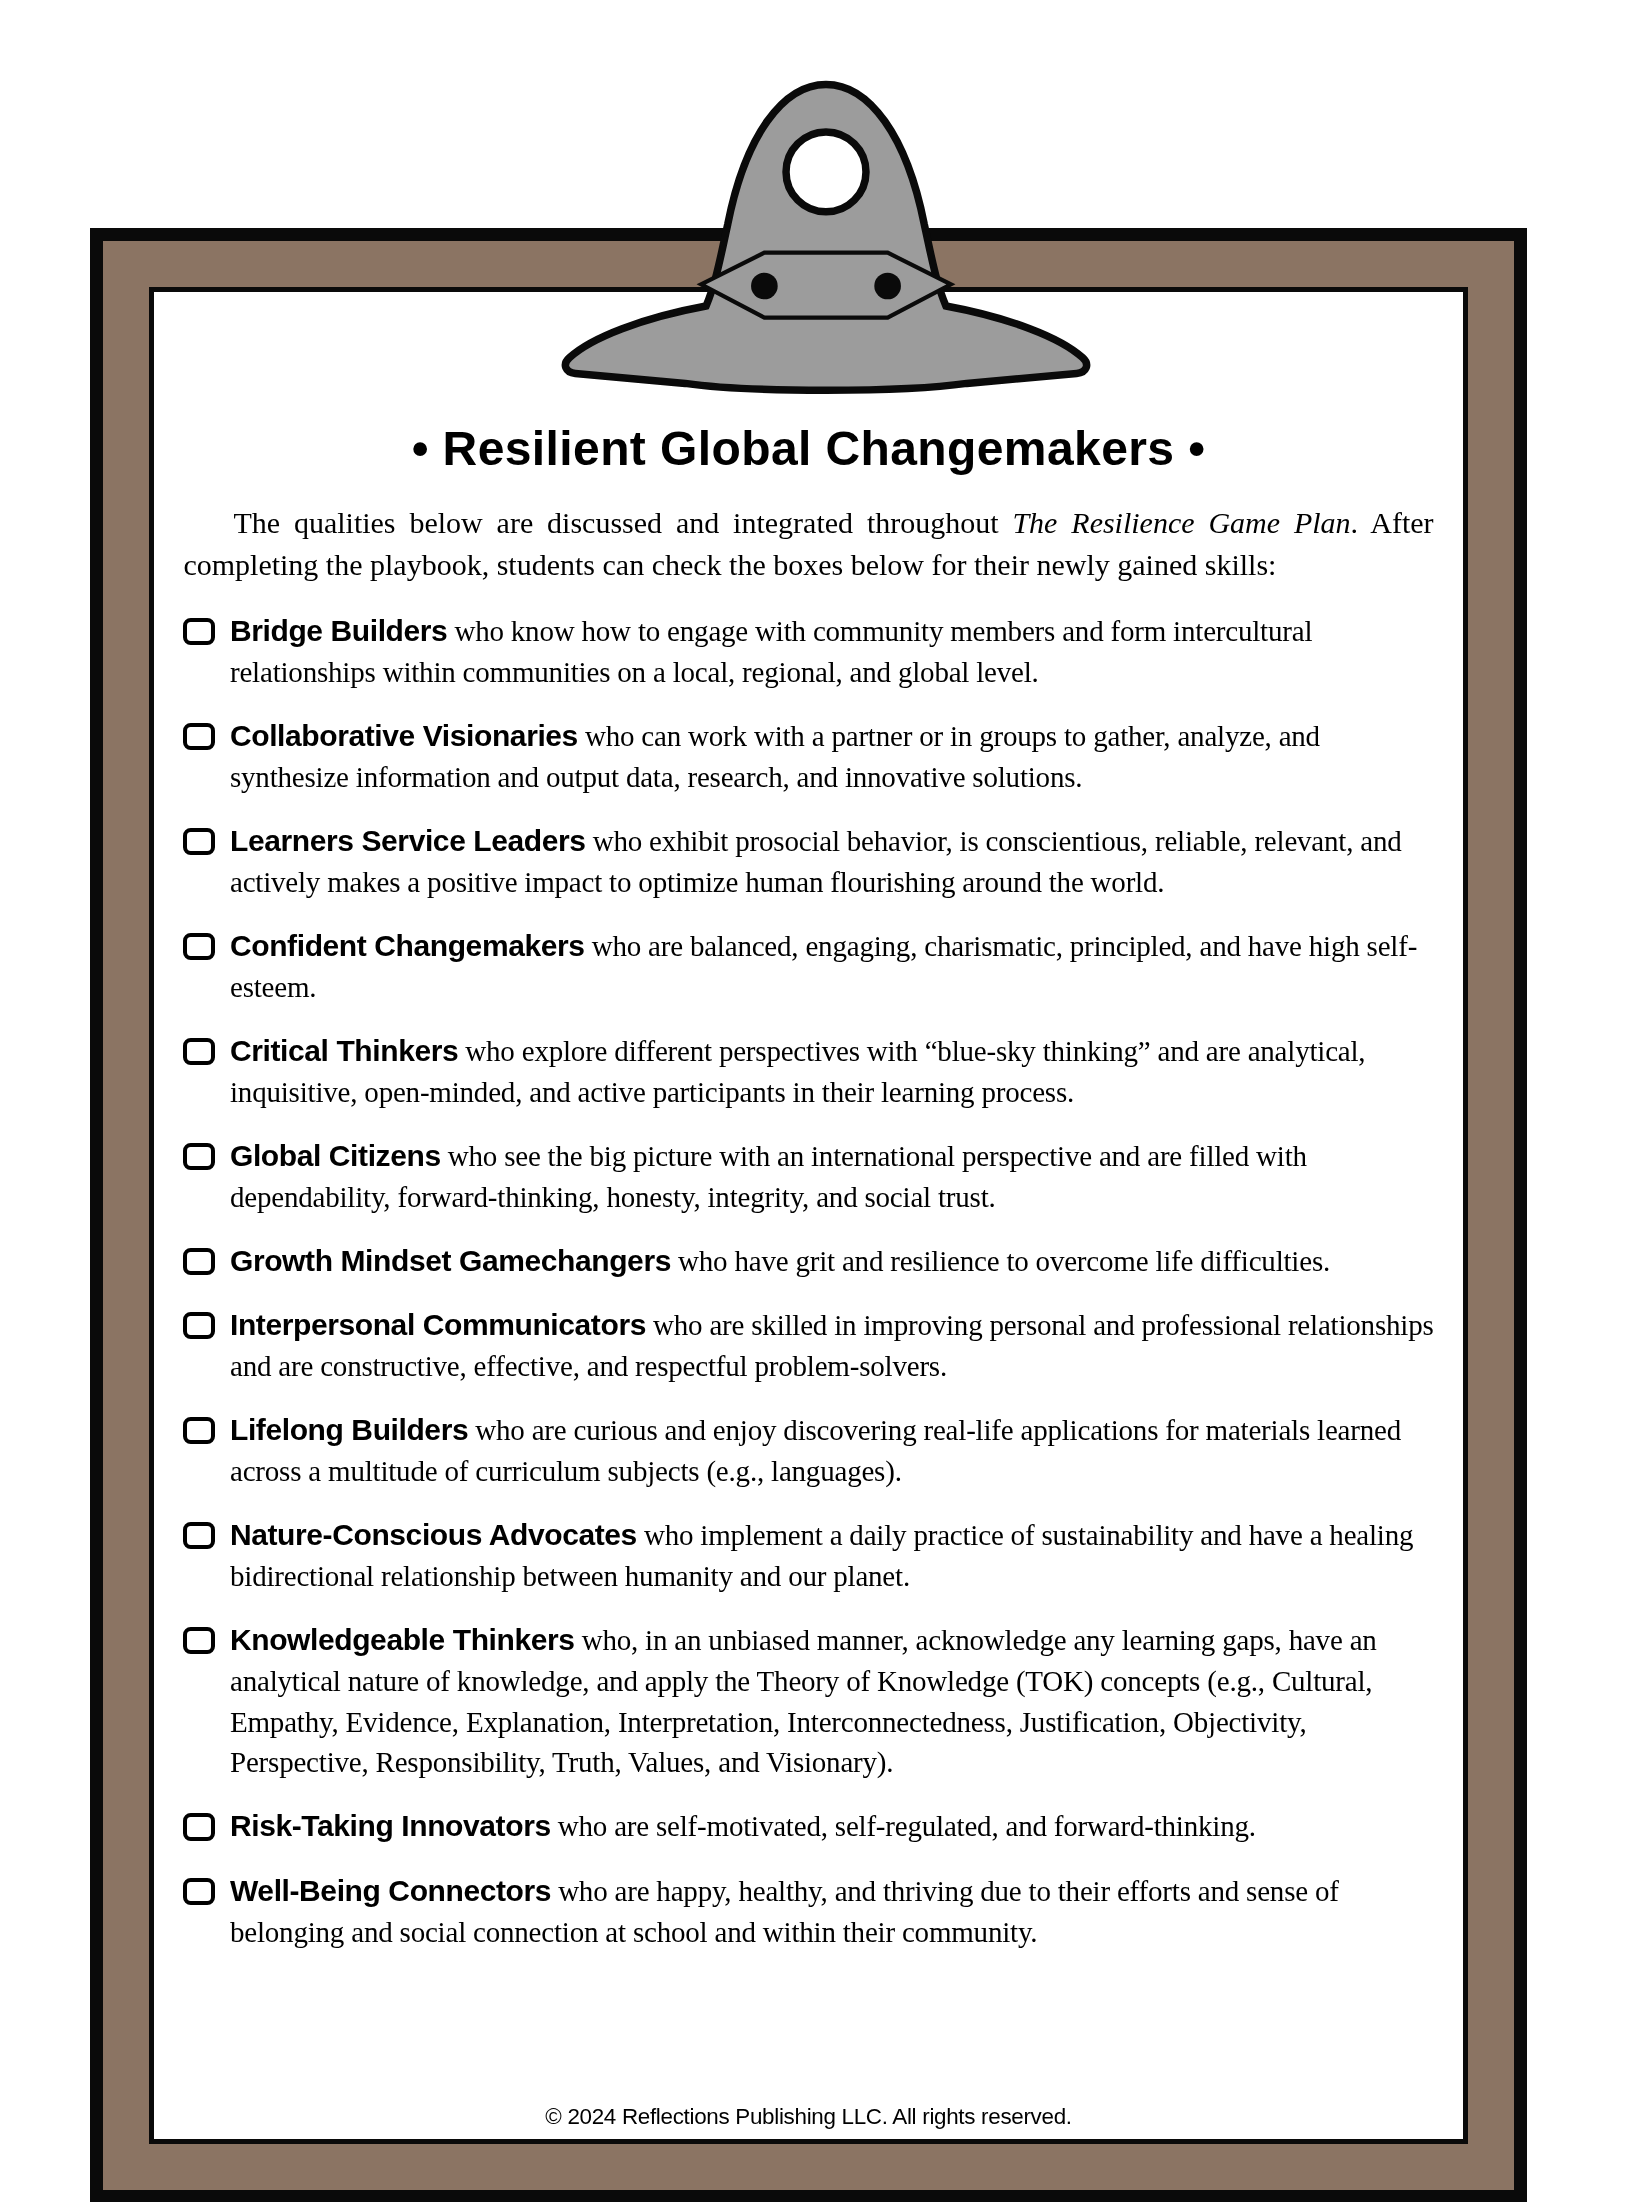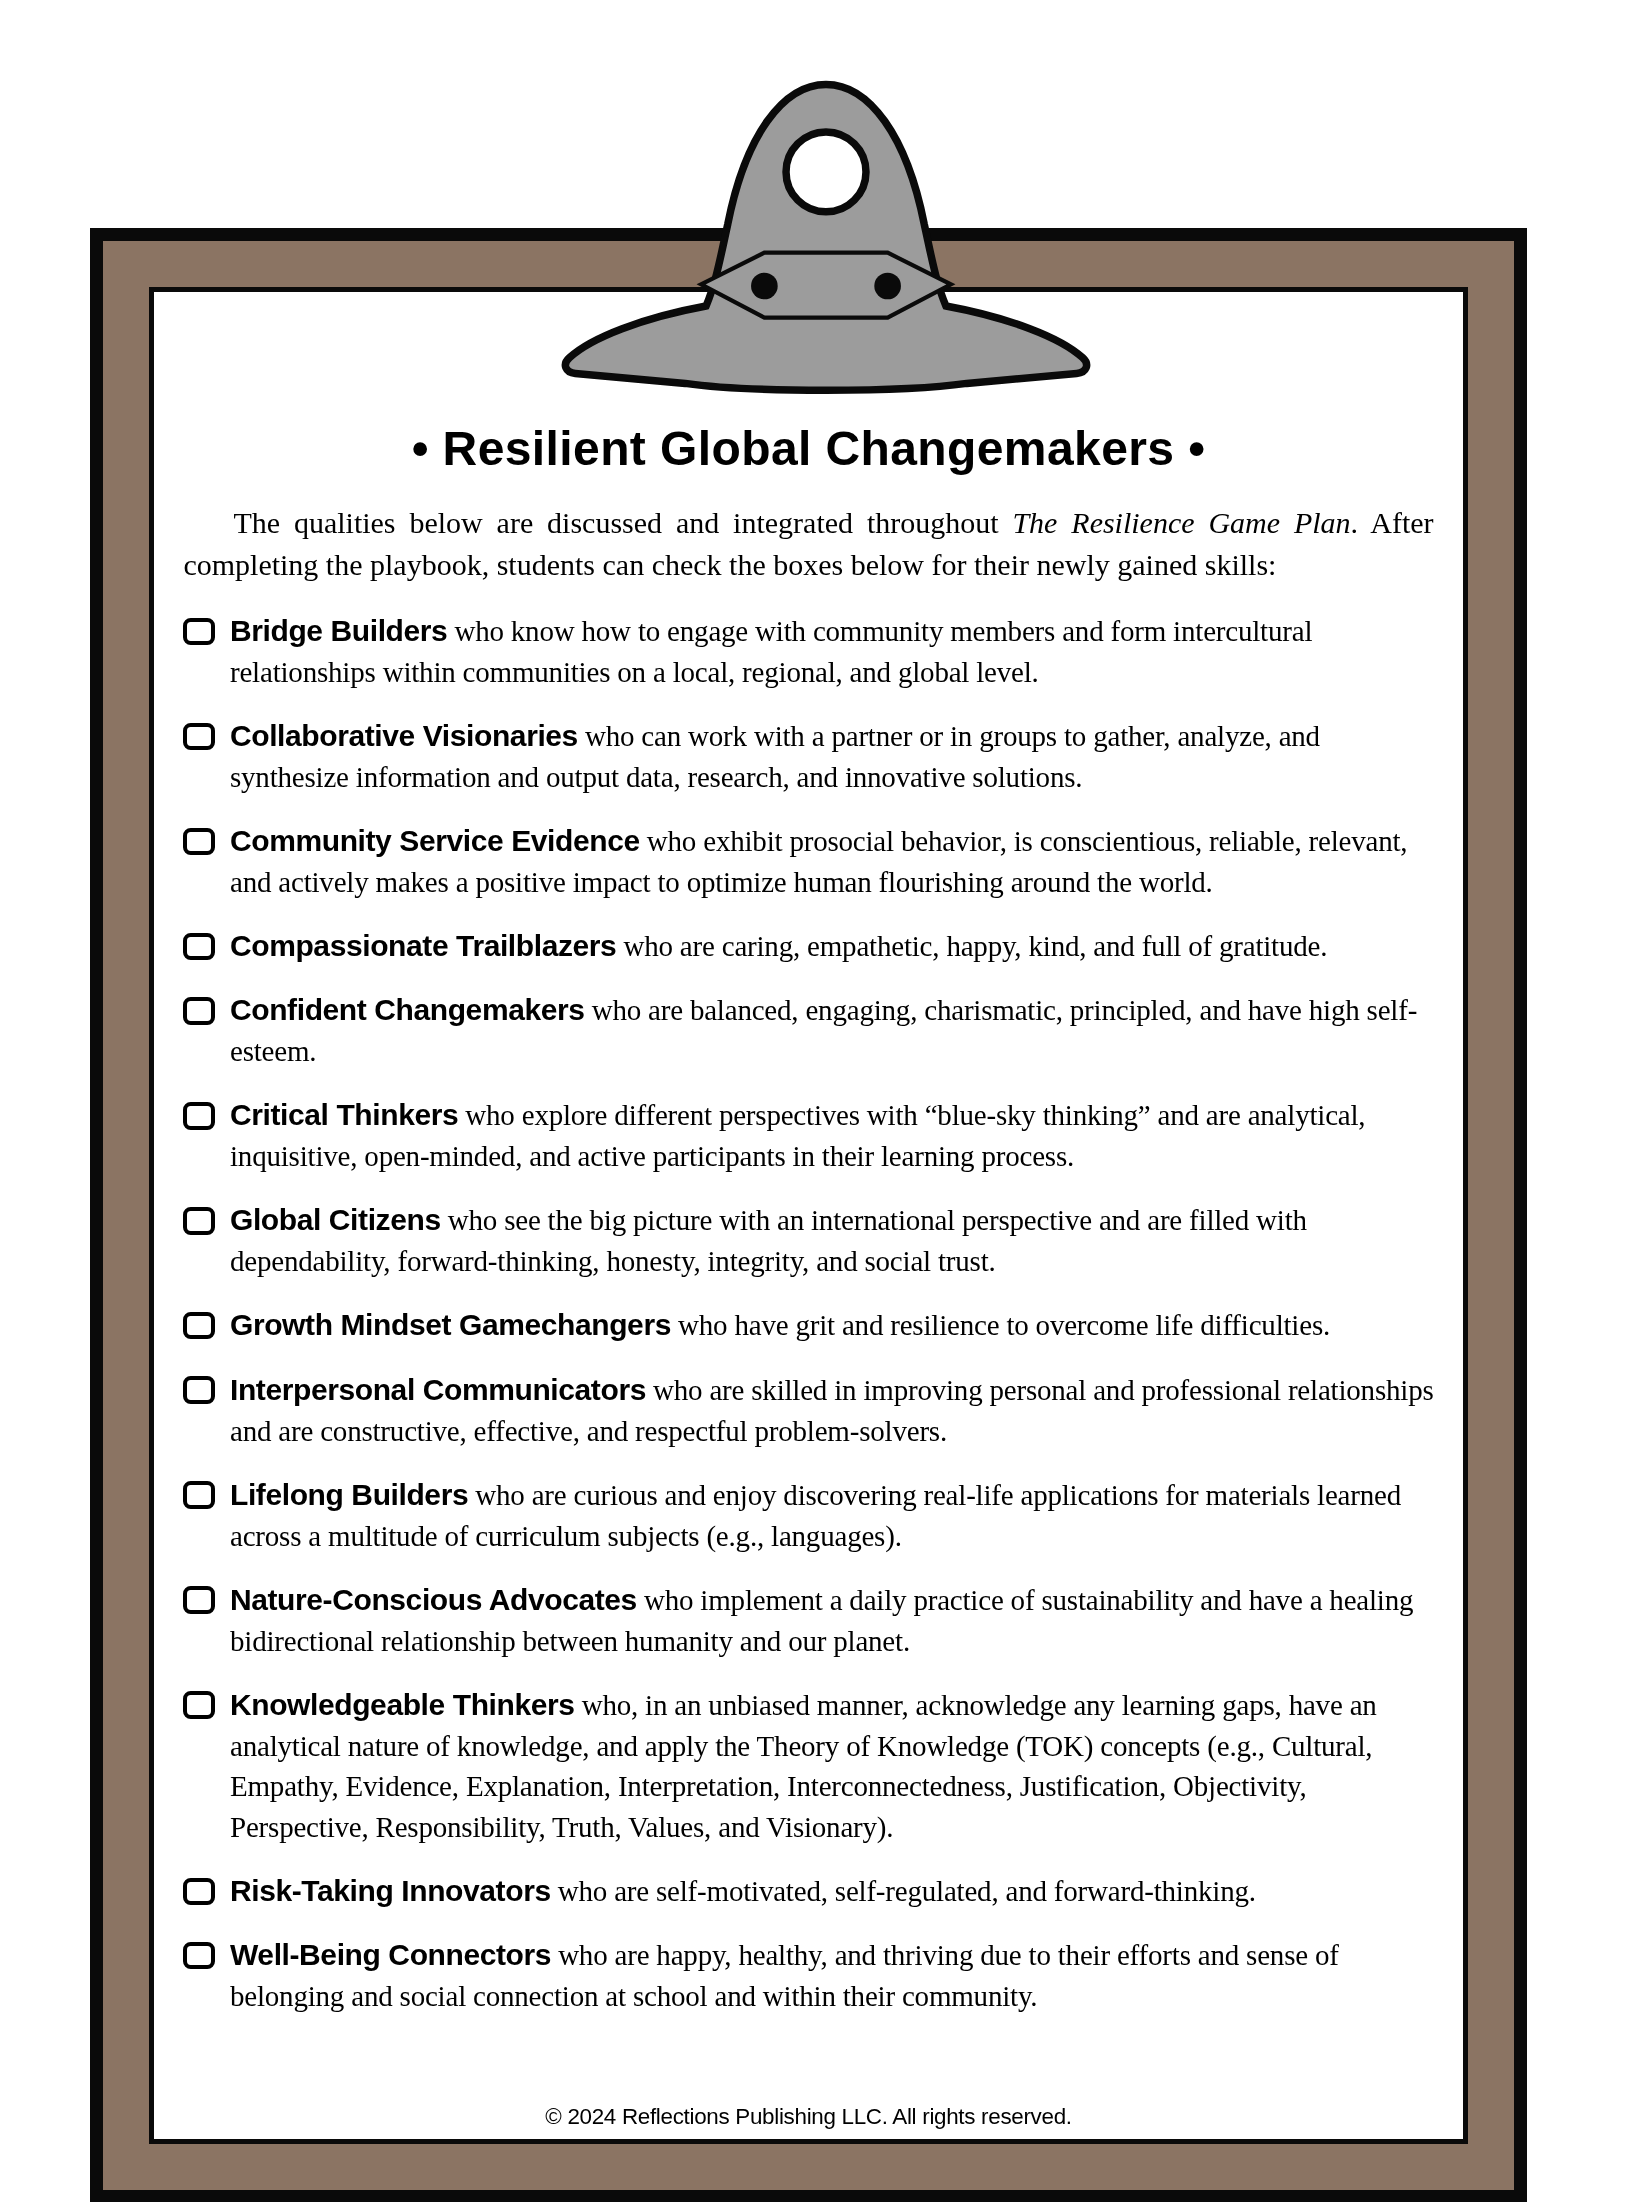--- a/index.html
+++ b/index.html
@@ -85,29 +85,24 @@
   </div>
 
   <div class="item">
     <span class="checkbox"></span>
     <p class="item-text"><b class="item-label">Collaborative Visionaries</b>
       <span>who can work with a partner or in groups to gather, analyze, and synthesize information and output data, research, and innovative solutions.</span></p>
   </div>
 
   <div class="item">
     <span class="checkbox"></span>
-    <p class="item-text"><b class="item-label">Community Service Evidence</b>
+    <p class="item-text"><b class="item-label">Learners Service Leaders</b>
       <span>who exhibit prosocial behavior, is conscientious, reliable, relevant, and actively makes a positive impact to optimize human flourishing around the world.</span></p>
   </div>
 
-  <div class="item">
-    <span class="checkbox"></span>
-    <p class="item-text"><b class="item-label">Compassionate Trailblazers</b>
-      <span>who are caring, empathetic, happy, kind, and full of gratitude.</span></p>
-  </div>
 
   <div class="item">
     <span class="checkbox"></span>
     <p class="item-text"><b class="item-label">Confident Changemakers</b>
       <span>who are balanced, engaging, charismatic, principled, and have high self-esteem.</span></p>
   </div>
 
   <div class="item">
     <span class="checkbox"></span>
     <p class="item-text"><b class="item-label">Critical Thinkers</b>

